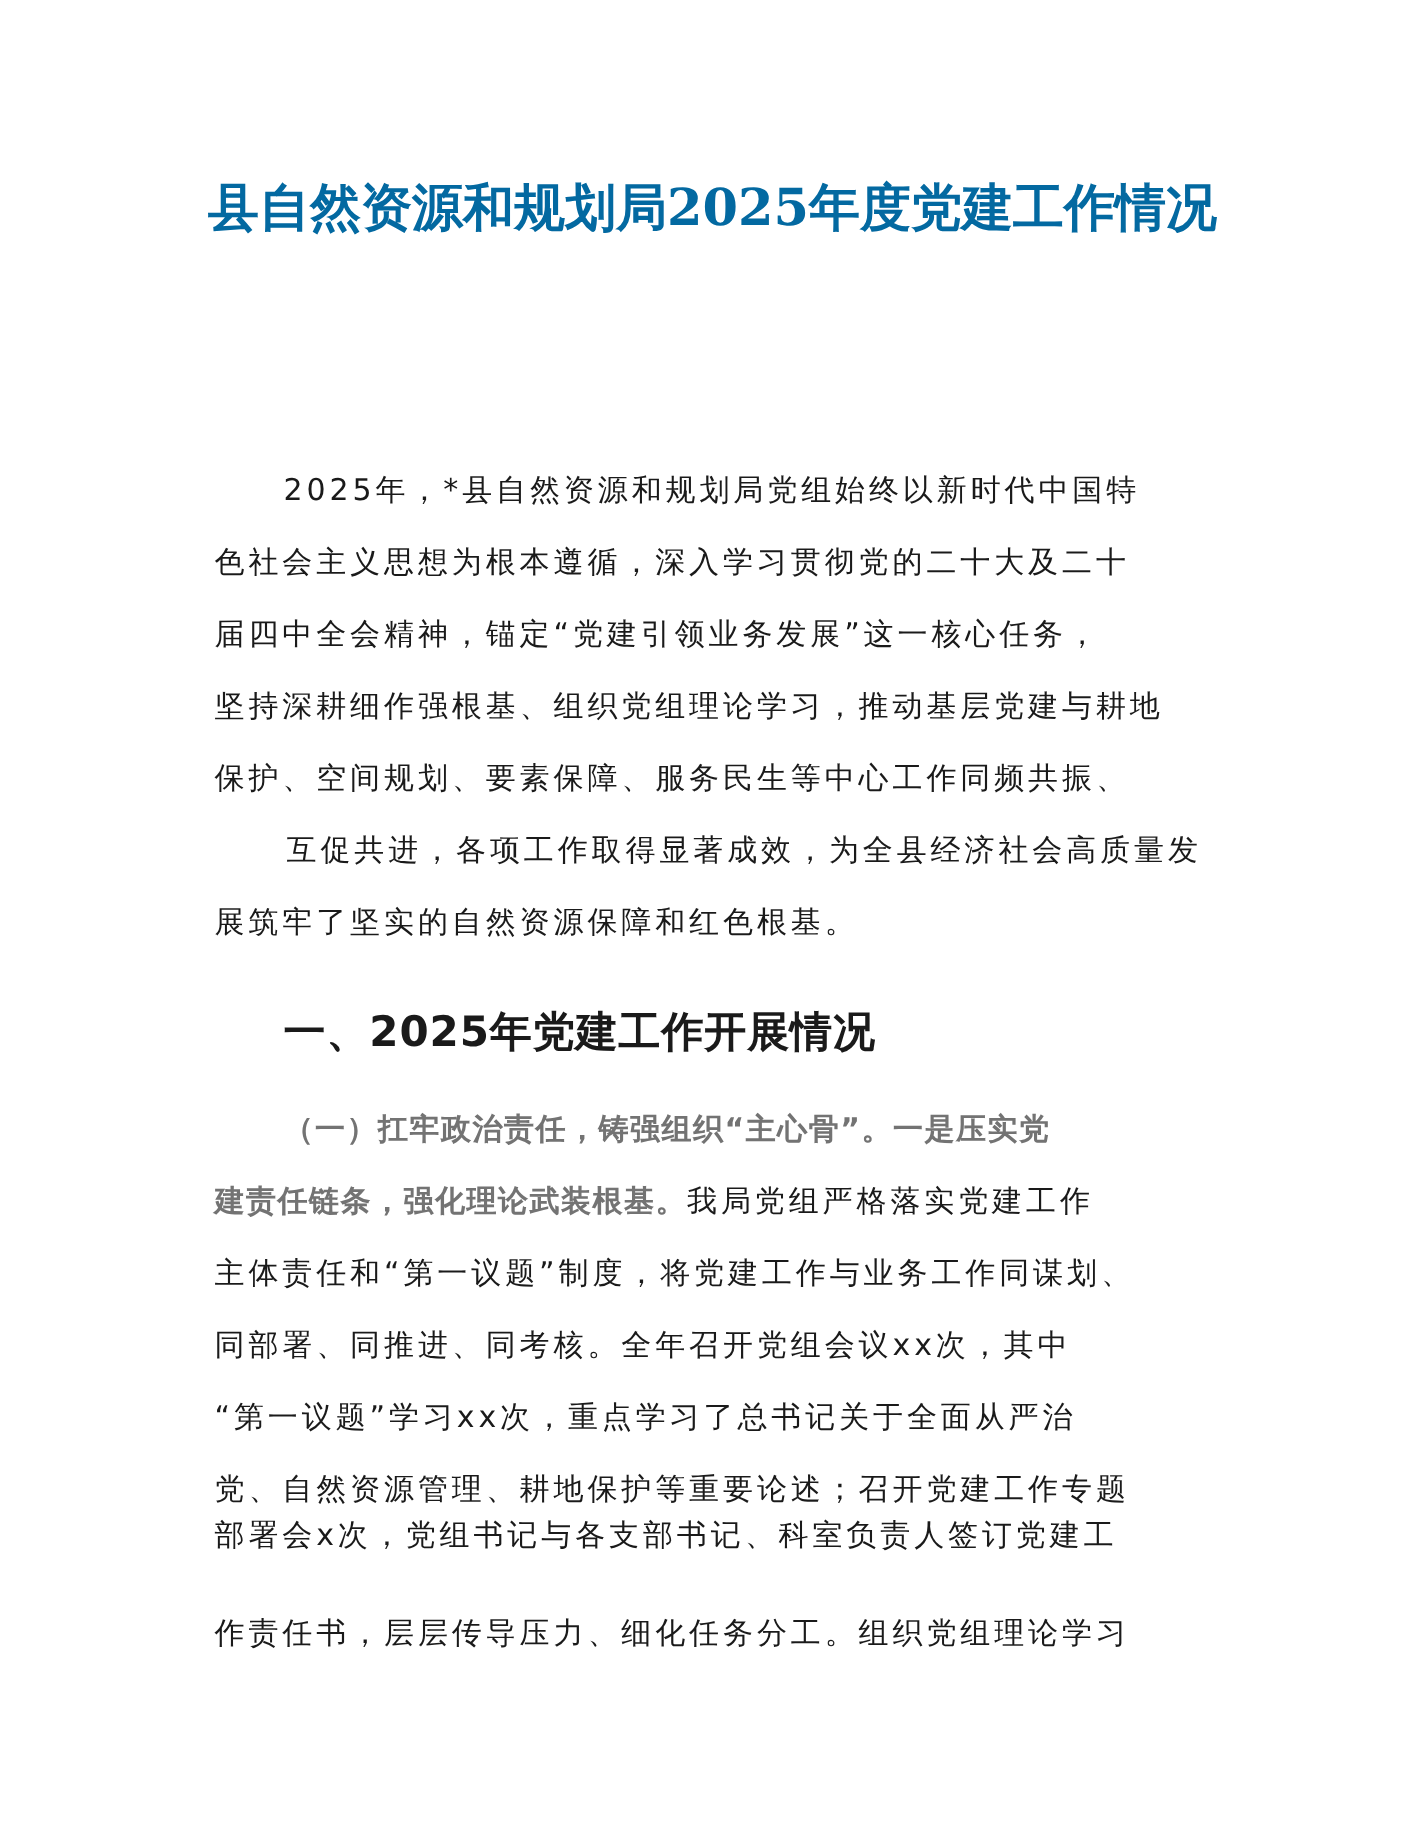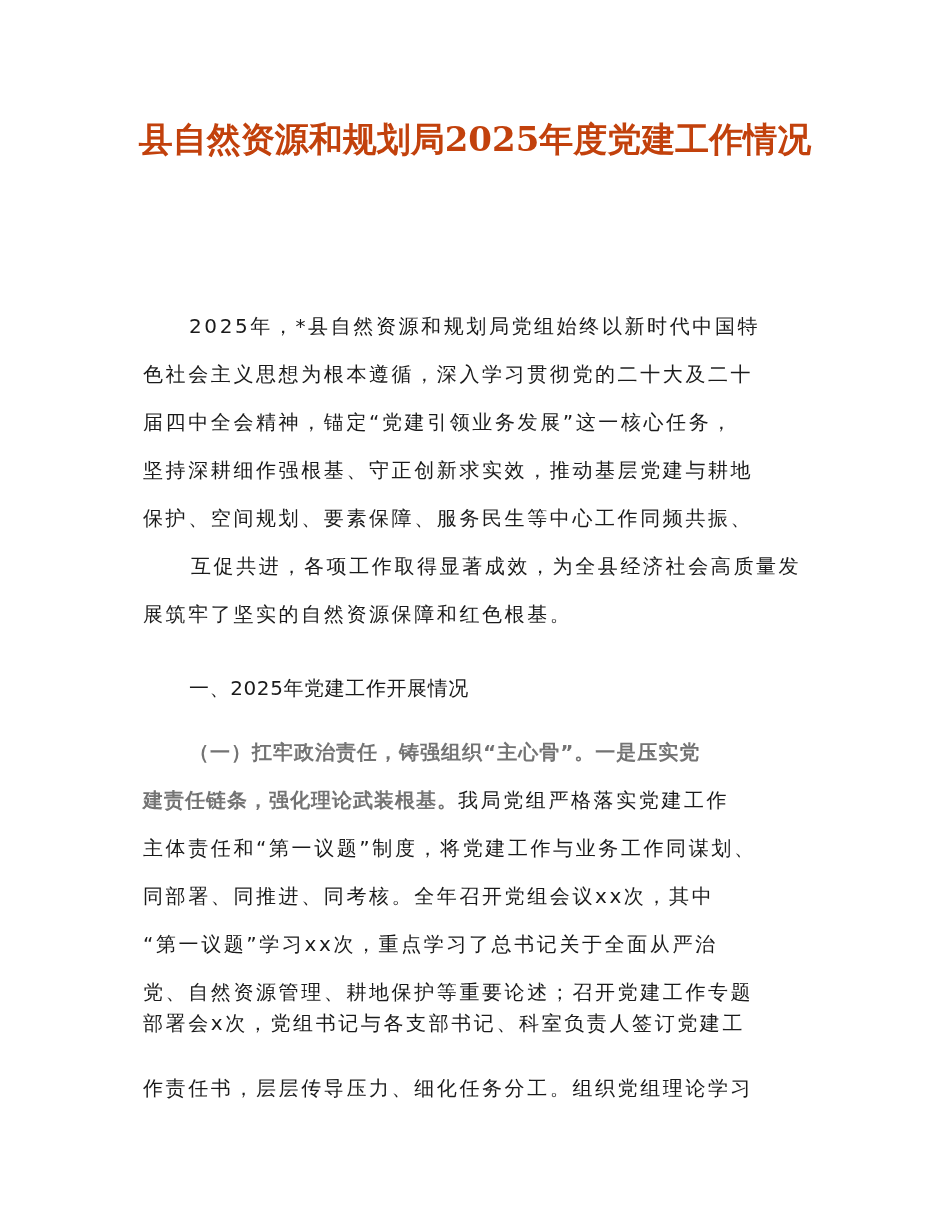--- a/index.html
+++ b/index.html
@@ -24,62 +24,62 @@
     .title {
       position: absolute;
       left: 0;
       width: 950px;
       text-align: center;
       font-family: "DejaVu Serif", "Liberation Serif", serif;
       font-weight: bold;
       font-size: 34px;
       line-height: 46px;
       letter-spacing: 0px;
-      color: #c2410c;
+      color: #0369a1;
     }
     .title-1 { top: 116px; }
     .title-2 { top: 161px; }
 
     .line {
       position: absolute;
       left: 143px;
       width: 680px;
       white-space: nowrap;
       font-family: "DejaVu Sans", "Liberation Sans", sans-serif;
       font-size: 20px;
       line-height: 30px;
       letter-spacing: 2.6px;
       color: #1a1a1a;
       font-weight: normal;
     }
     .indent { left: 189px; }
     .heading {
       font-family: "DejaVu Sans", "Liberation Sans", sans-serif;
-      font-weight: normal;
+      font-weight: bold;
       letter-spacing: 0.6px;
-      font-size: 20px;
+      font-size: 28px;
     }
     .bold {
       font-weight: bold;
       letter-spacing: 1px;
       color: #737373;
     }
   </style>
 </head>
 <body>
 
 <div class="page">
 
   <div class="title title-1">县自然资源和规划局2025年度党建工作情况</div>
 
   <div>
     <div class="line indent" style="top:311px;">2025年，*县自然资源和规划局党组始终以新时代中国特</div>
     <div class="line" style="top:359px;">色社会主义思想为根本遵循，深入学习贯彻党的二十大及二十</div>
     <div class="line" style="top:407px;">届四中全会精神，锚定“党建引领业务发展”这一核心任务，</div>
-    <div class="line" style="top:455px;">坚持深耕细作强根基、守正创新求实效，推动基层党建与耕地</div>
+    <div class="line" style="top:455px;">坚持深耕细作强根基、组织党组理论学习，推动基层党建与耕地</div>
     <div class="line" style="top:503px;">保护、空间规划、要素保障、服务民生等中心工作同频共振、</div>
     <div class="line" style="top:551px;margin-left:48px;">互促共进，各项工作取得显著成效，为全县经济社会高质量发</div>
     <div class="line" style="top:599px;">展筑牢了坚实的自然资源保障和红色根基。</div>
   </div>
 
   <div class="line indent heading" style="top:673px;">一、2025年党建工作开展情况</div>
 
   <div>
     <div class="line indent bold" style="top:737px;">（一）扛牢政治责任，铸强组织“主心骨”。一是压实党</div>
     <div class="line" style="top:785px;"><span class="bold">建责任链条，强化理论武装根基。</span><span>我局党组严格落实党建工作</span></div>

